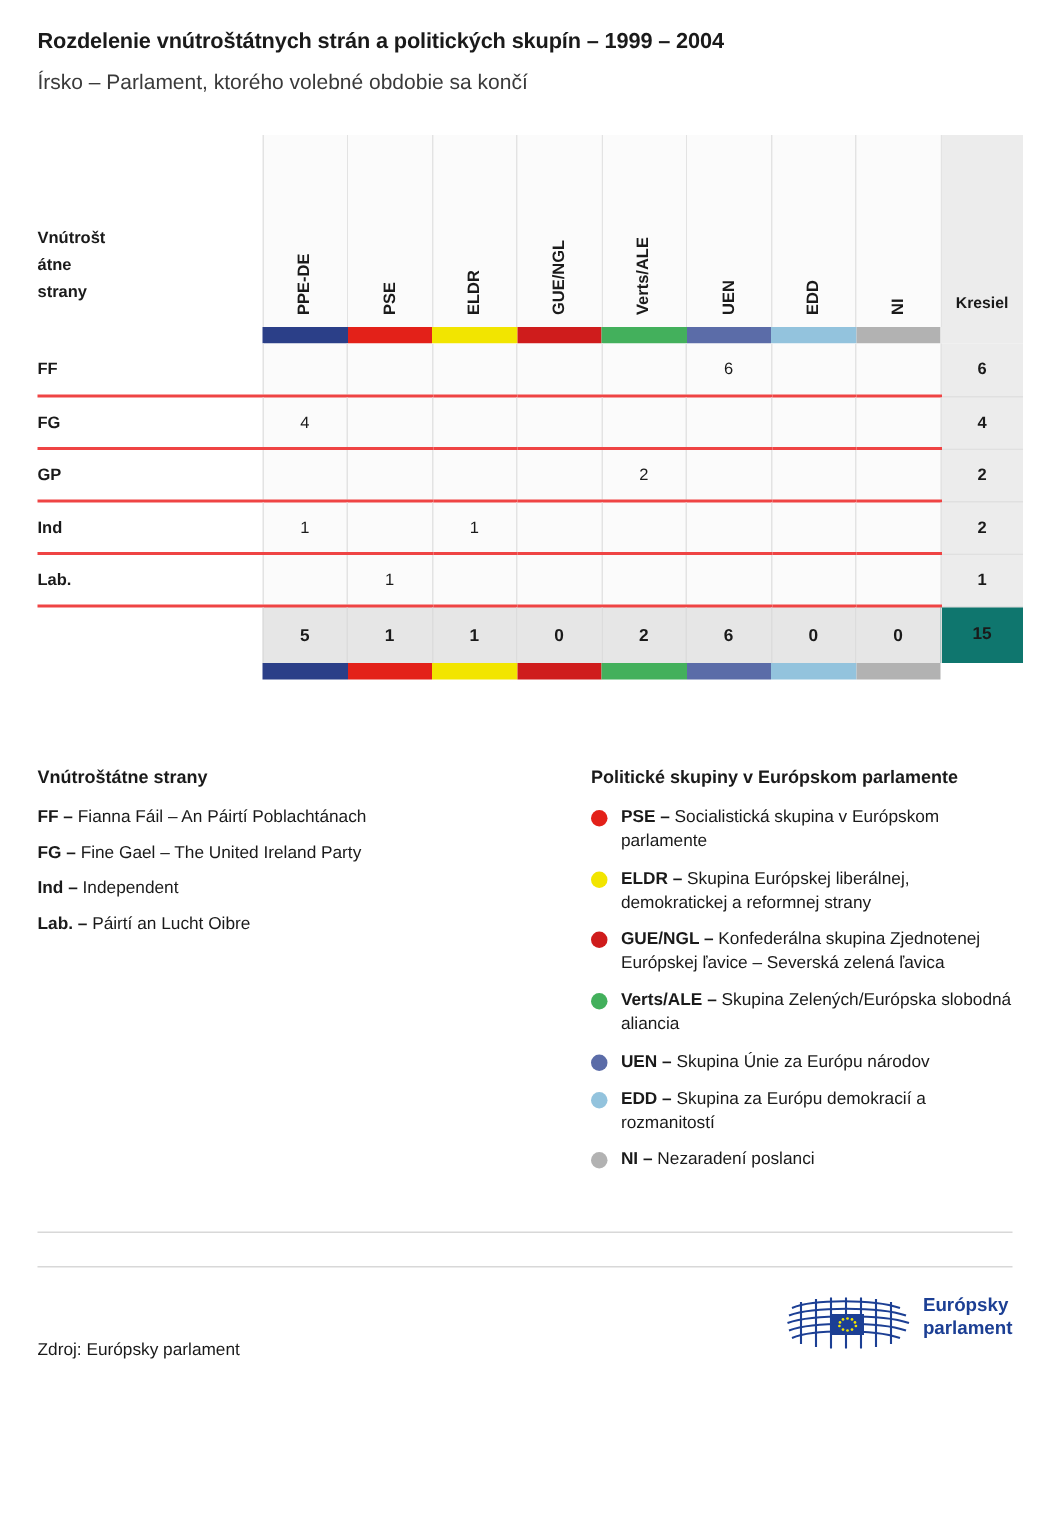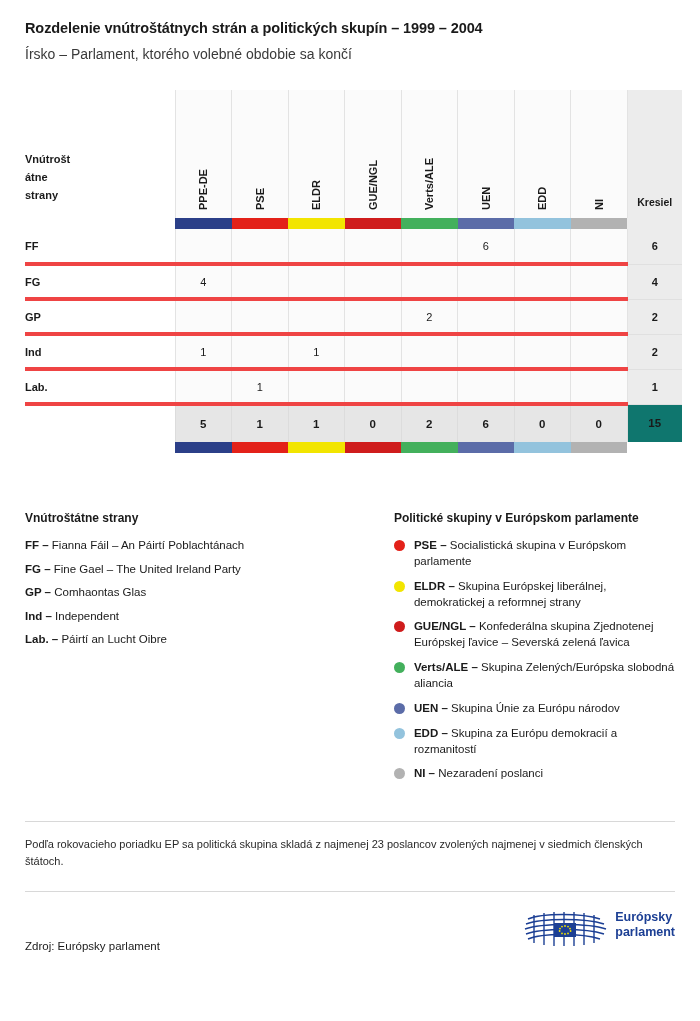--- a/index.html
+++ b/index.html
@@ -101,21 +101,21 @@
   .bar-cell div { height: 11px; width: 100%; }
   .bar-blank { height: 11px; background: transparent; }
   .bar-seatsbg { background: #ececec; }
 
   
   .data-row td {
     height: 35px;
     font-size: 11px;
     text-align: center;
     color: #1a1a1a;
-    border-bottom: 4px solid #ef4444;
+    border-bottom: 2px solid #ef4444;
     background: #fbfbfb;
     border-left: 1px solid #e3e3e3;
     border-right: 1px solid #e3e3e3;
   }
   .data-row td.rowlabel {
     text-align: left;
     font-weight: bold;
     padding-left: 0px;
     background: #ffffff;
     border-left: none;
@@ -425,21 +425,20 @@
         </tbody>
     </table>
   </div>
 
   <div class="legends">
     <div class="legend-col-left">
       <div class="legend-head">Vnútroštátne strany</div>
       <div id="nat-list">
           <div class="nat-item"><b>FF –</b> <span>Fianna Fáil – An Páirtí Poblachtánach</span></div>
           <div class="nat-item"><b>FG –</b> <span>Fine Gael – The United Ireland Party</span></div>
-          <div class="nat-item"><b>GP –</b> <span>Comhaontas Glas</span></div>
           <div class="nat-item"><b>Ind –</b> <span>Independent</span></div>
           <div class="nat-item"><b>Lab. –</b> <span>Páirtí an Lucht Oibre</span></div>
         </div>
     </div>
     <div class="legend-col-right">
       <div class="legend-head">Politické skupiny v Európskom parlamente</div>
       <div id="grp-list">
           <div class="grp-item">
             <span class="dot" style="background:#e32119"></span>
             <span class="grp-text"><b>PSE –</b> <span>Socialistická skupina v Európskom parlamente</span></span>
@@ -466,21 +465,20 @@
           </div>
           <div class="grp-item">
             <span class="dot" style="background:#b2b2b2"></span>
             <span class="grp-text"><b>NI –</b> <span>Nezaradení poslanci</span></span>
           </div>
         </div>
     </div>
   </div>
 
   <hr class="rule">
-  <div class="note">Podľa rokovacieho poriadku EP sa politická skupina skladá z najmenej 23 poslancov zvolených najmenej v siedmich členských štátoch.</div>
   <hr class="rule2">
 
   <div class="source-row">
     <div class="source">
       <b>Zdroj:</b>
       <span>Európsky parlament</span>
     </div>
     <div class="ep-logo">
       <span class="ep-flag">
         <svg width="84" height="38" viewBox="0 0 84 38">

